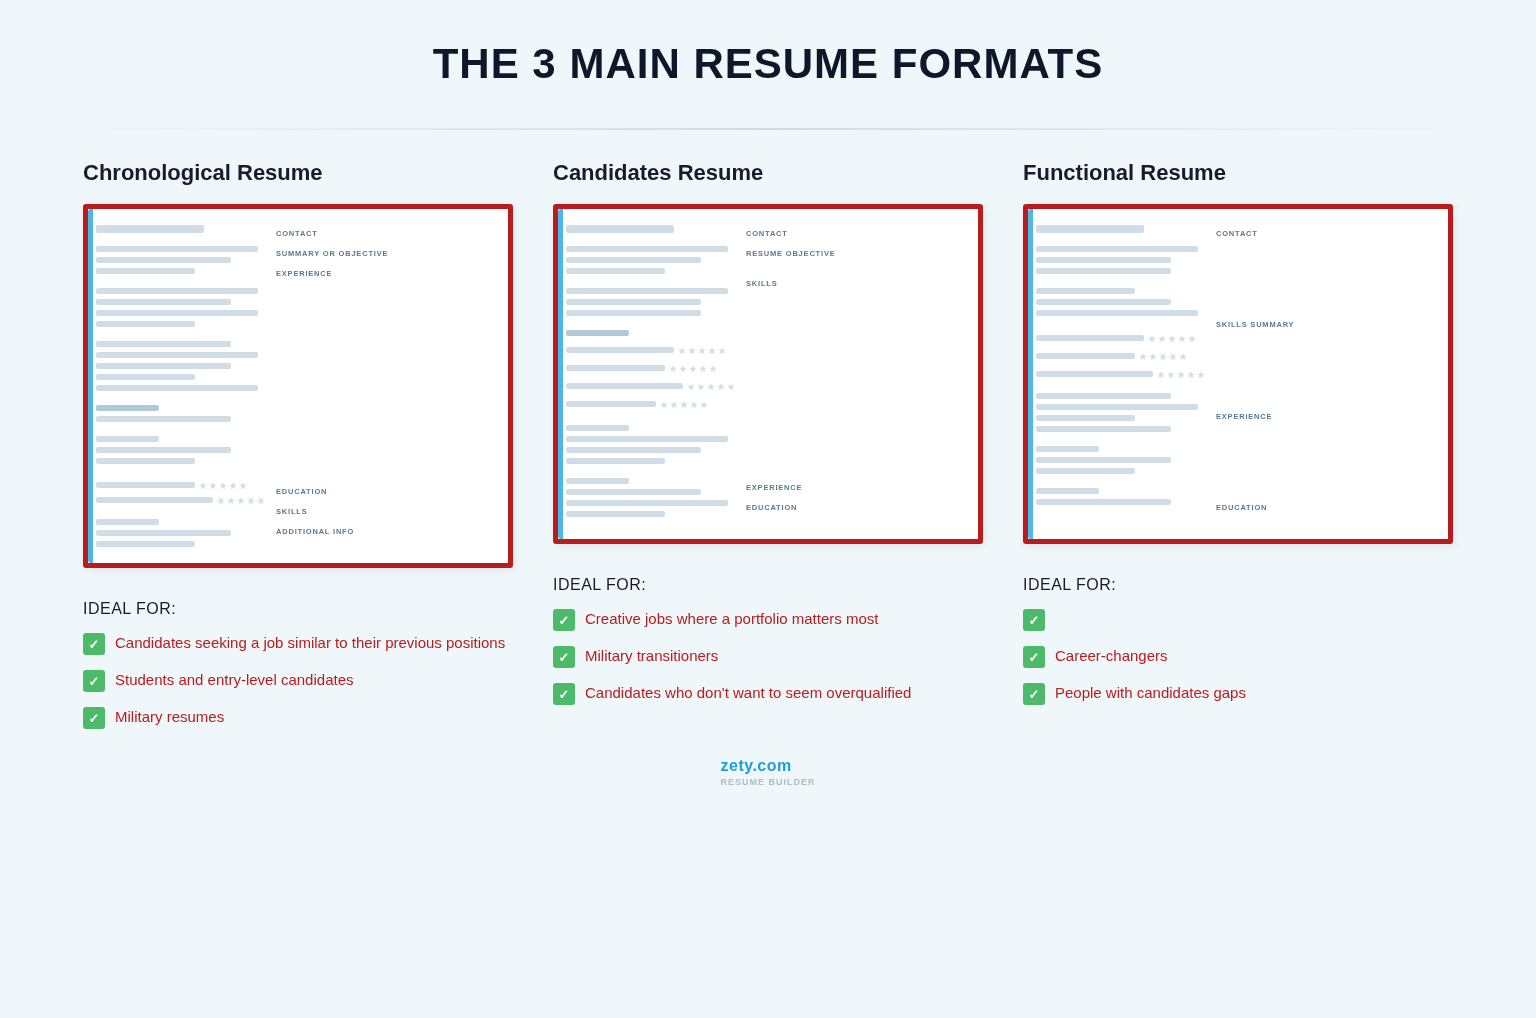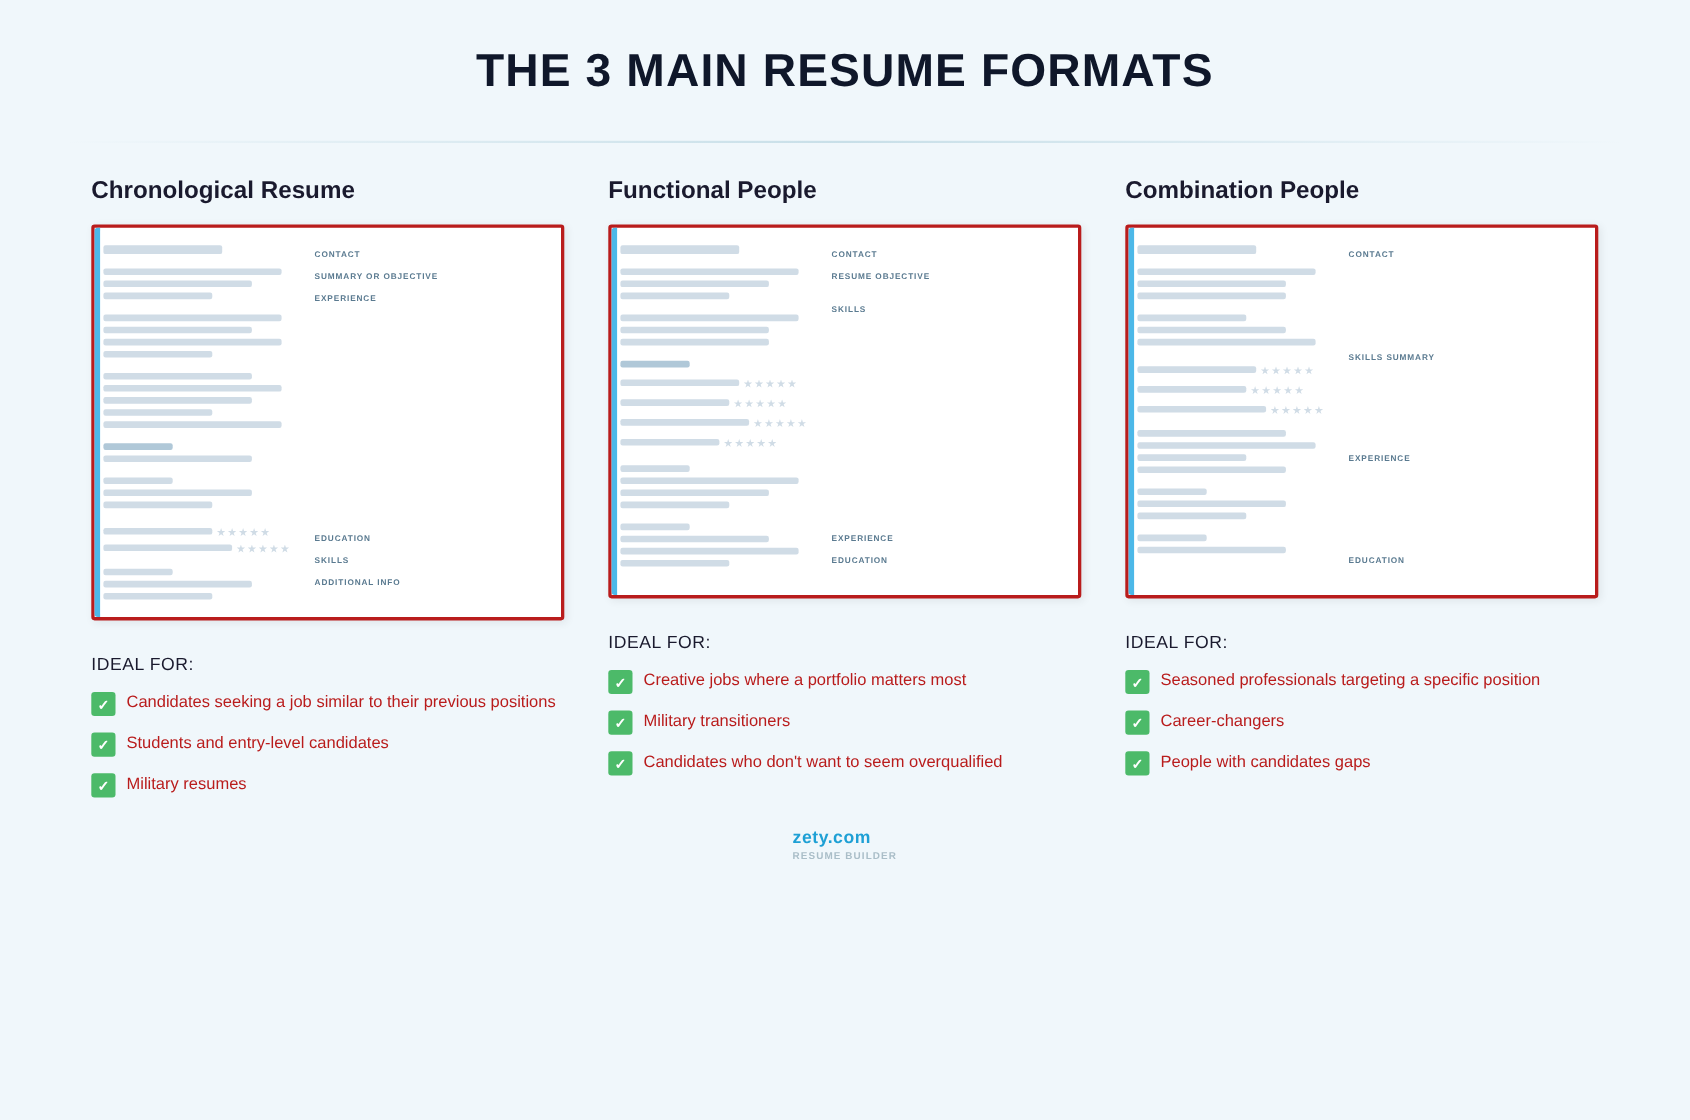--- a/index.html
+++ b/index.html
@@ -36,25 +36,25 @@
     }
     .col-title {
       font-size: 22px;
       font-weight: 800;
       color: #1a1a2e;
       margin-bottom: 18px;
     }
     
     .resume-mockup {
       background: white;
-      border: 3px solid #b91c1c;
+      border: 5px solid #b91c1c;
       border-radius: 3px;
       display: flex;
       padding: 16px 12px 16px 8px;
-      gap: 12px;
+      gap: 0;
       box-shadow: 2px 2px 8px rgba(0,0,0,0.07);
       margin-bottom: 28px;
       min-height: 340px;
       position: relative;
     }
     .resume-left {
       flex: 0 0 180px;
       display: flex;
       flex-direction: column;
       gap: 5px;
@@ -265,21 +265,21 @@
         <span class="ideal-text">Students and entry-level candidates</span>
       </div>
       <div class="ideal-item">
         <div class="checkmark"></div>
         <span class="ideal-text">Military resumes</span>
       </div>
     </div>
   </div>
 
   <div class="col">
-    <div class="col-title">Functional People</div>
+    <div class="col-title">Candidates Resume</div>
     <div class="resume-mockup">
       <div class="blue-accent"></div>
       <div class="resume-left">
         <div style="height:8px; background:#d0dce6; border-radius:2px; width:60%; margin-bottom:8px;"></div>
         <div class="bar bar-long"></div>
         <div class="bar bar-medium"></div>
         <div class="bar bar-short"></div>
         <div style="height:4px;"></div>
         <div class="bar bar-long"></div>
         <div class="bar bar-medium"></div>
@@ -368,21 +368,21 @@
         <span class="ideal-text">Military transitioners</span>
       </div>
       <div class="ideal-item">
         <div class="checkmark"></div>
         <span class="ideal-text">Candidates who don't want to seem overqualified</span>
       </div>
     </div>
   </div>
 
   <div class="col">
-    <div class="col-title">Combination People</div>
+    <div class="col-title">Functional Resume</div>
     <div class="resume-mockup">
       <div class="blue-accent"></div>
       <div class="resume-left">
         <div style="height:8px; background:#d0dce6; border-radius:2px; width:60%; margin-bottom:8px;"></div>
         <div class="bar bar-long"></div>
         <div class="bar bar-medium"></div>
         <div class="bar bar-medium"></div>
         <div style="height:4px;"></div>
         <div class="bar bar-short"></div>
         <div class="bar bar-medium"></div>
@@ -445,21 +445,20 @@
         <div class="right-section">
           <div class="section-label">EDUCATION</div>
         </div>
       </div>
     </div>
 
     <div class="ideal-section">
       <div class="ideal-title">IDEAL FOR:</div>
       <div class="ideal-item">
         <div class="checkmark"></div>
-        <span class="ideal-text">Seasoned professionals targeting a specific position</span>
       </div>
       <div class="ideal-item">
         <div class="checkmark"></div>
         <span class="ideal-text">Career-changers</span>
       </div>
       <div class="ideal-item">
         <div class="checkmark"></div>
         <span class="ideal-text">People with candidates gaps</span>
       </div>
     </div>

